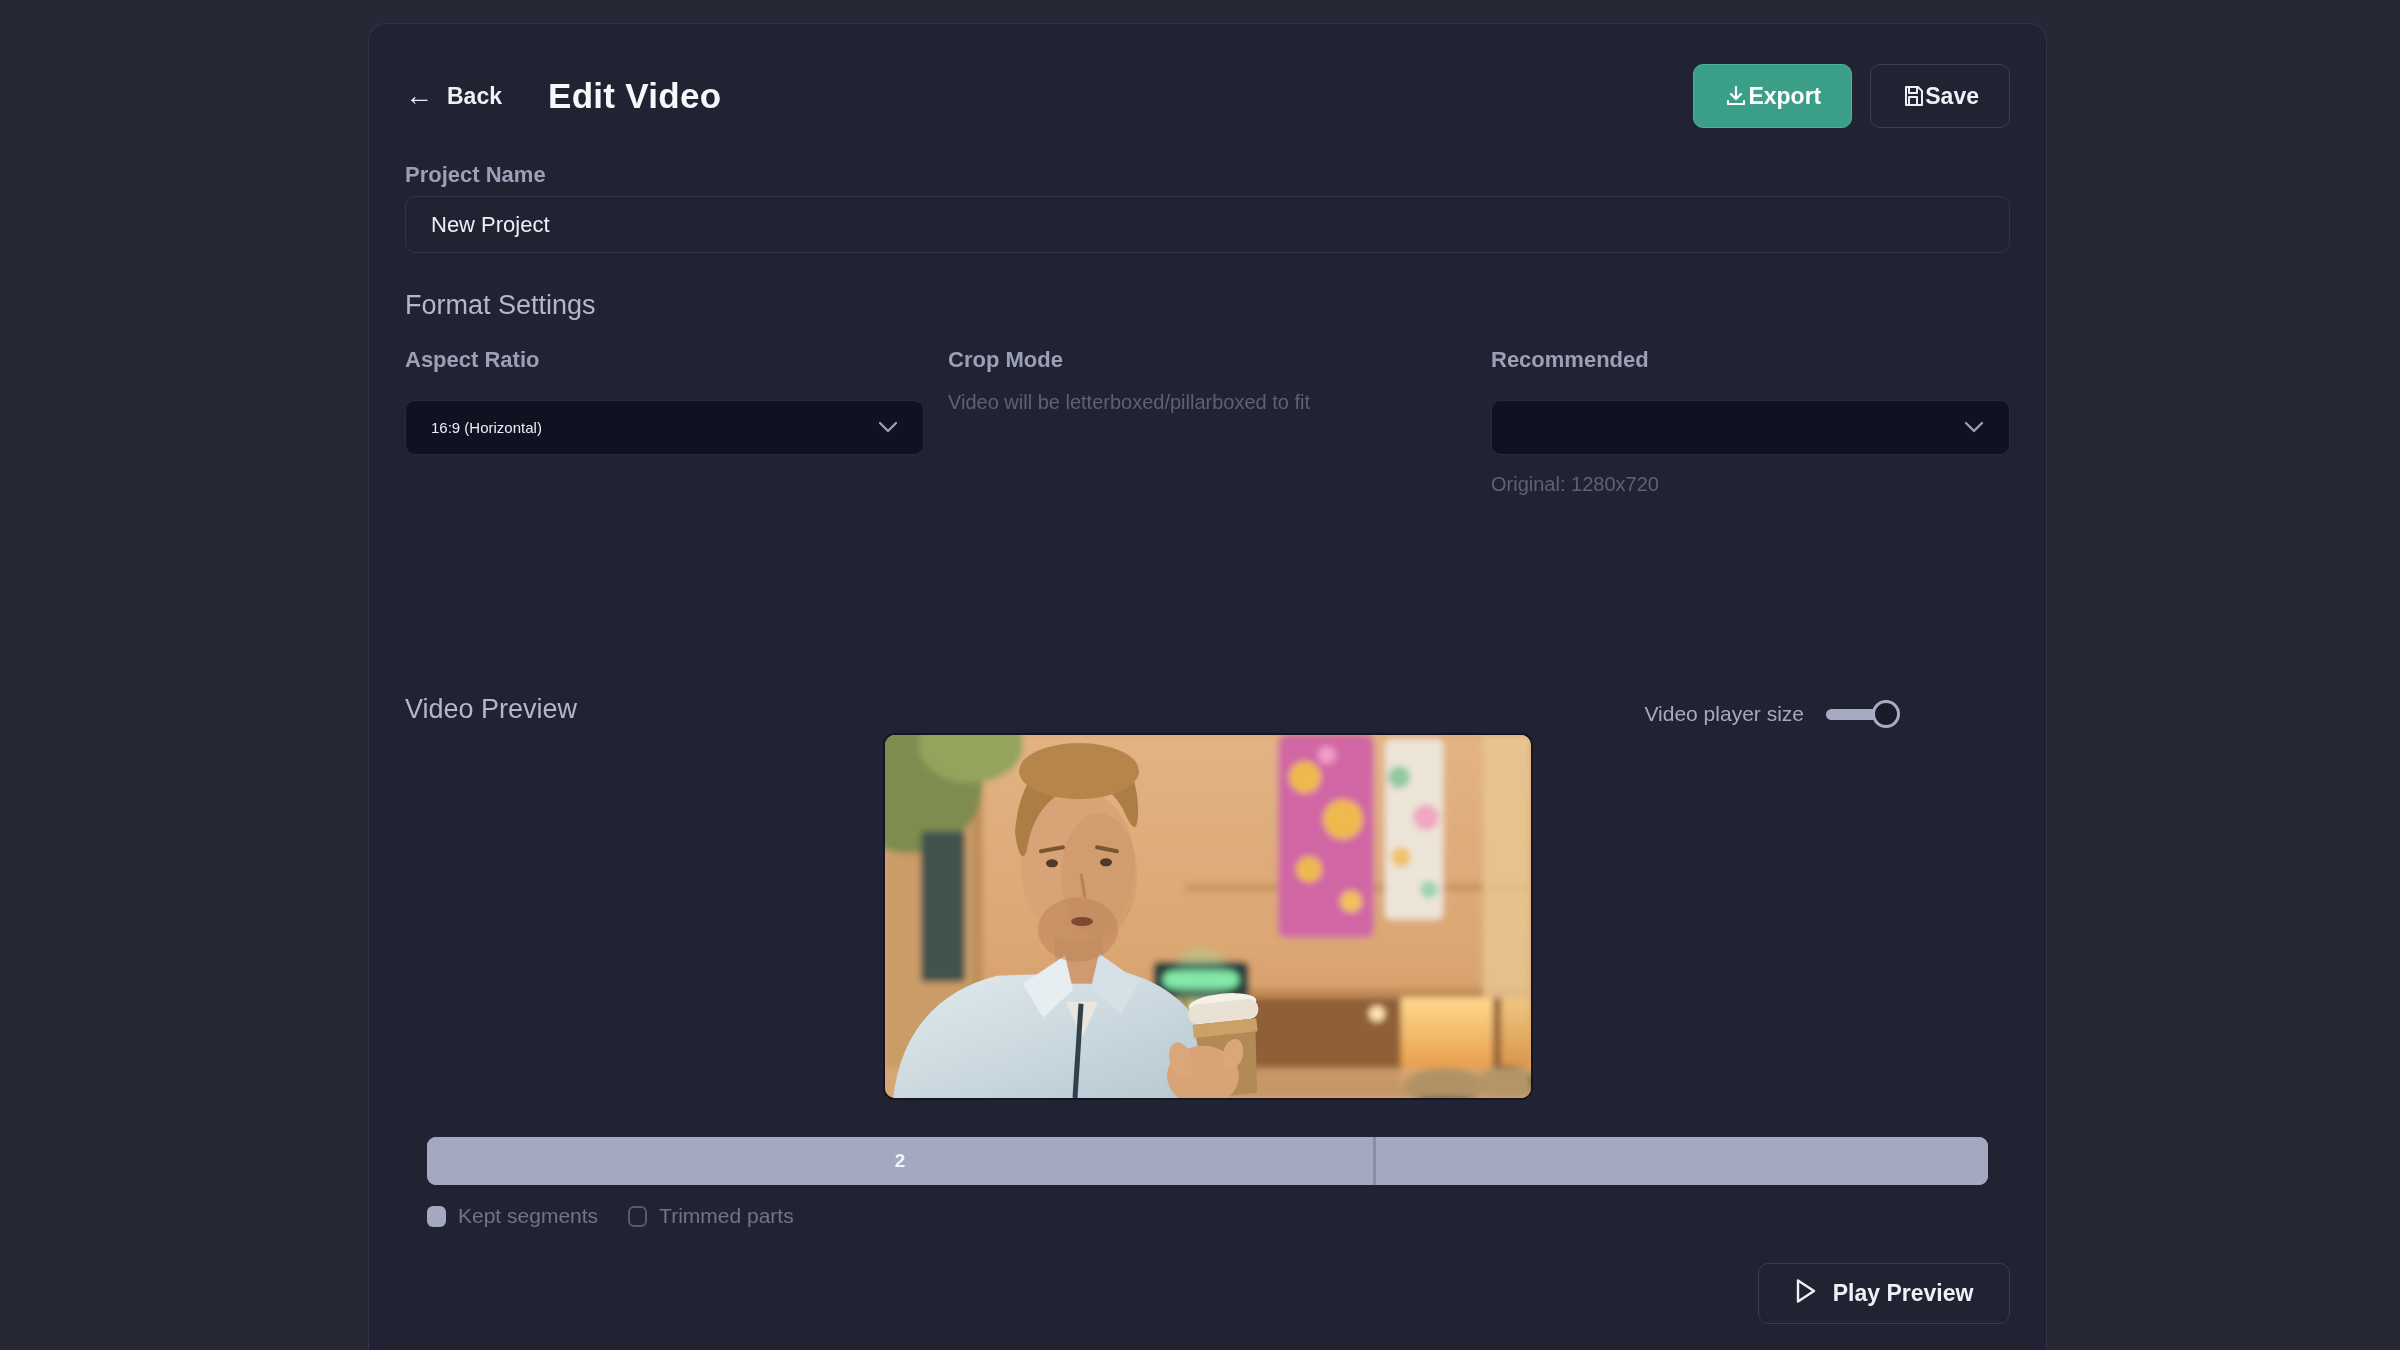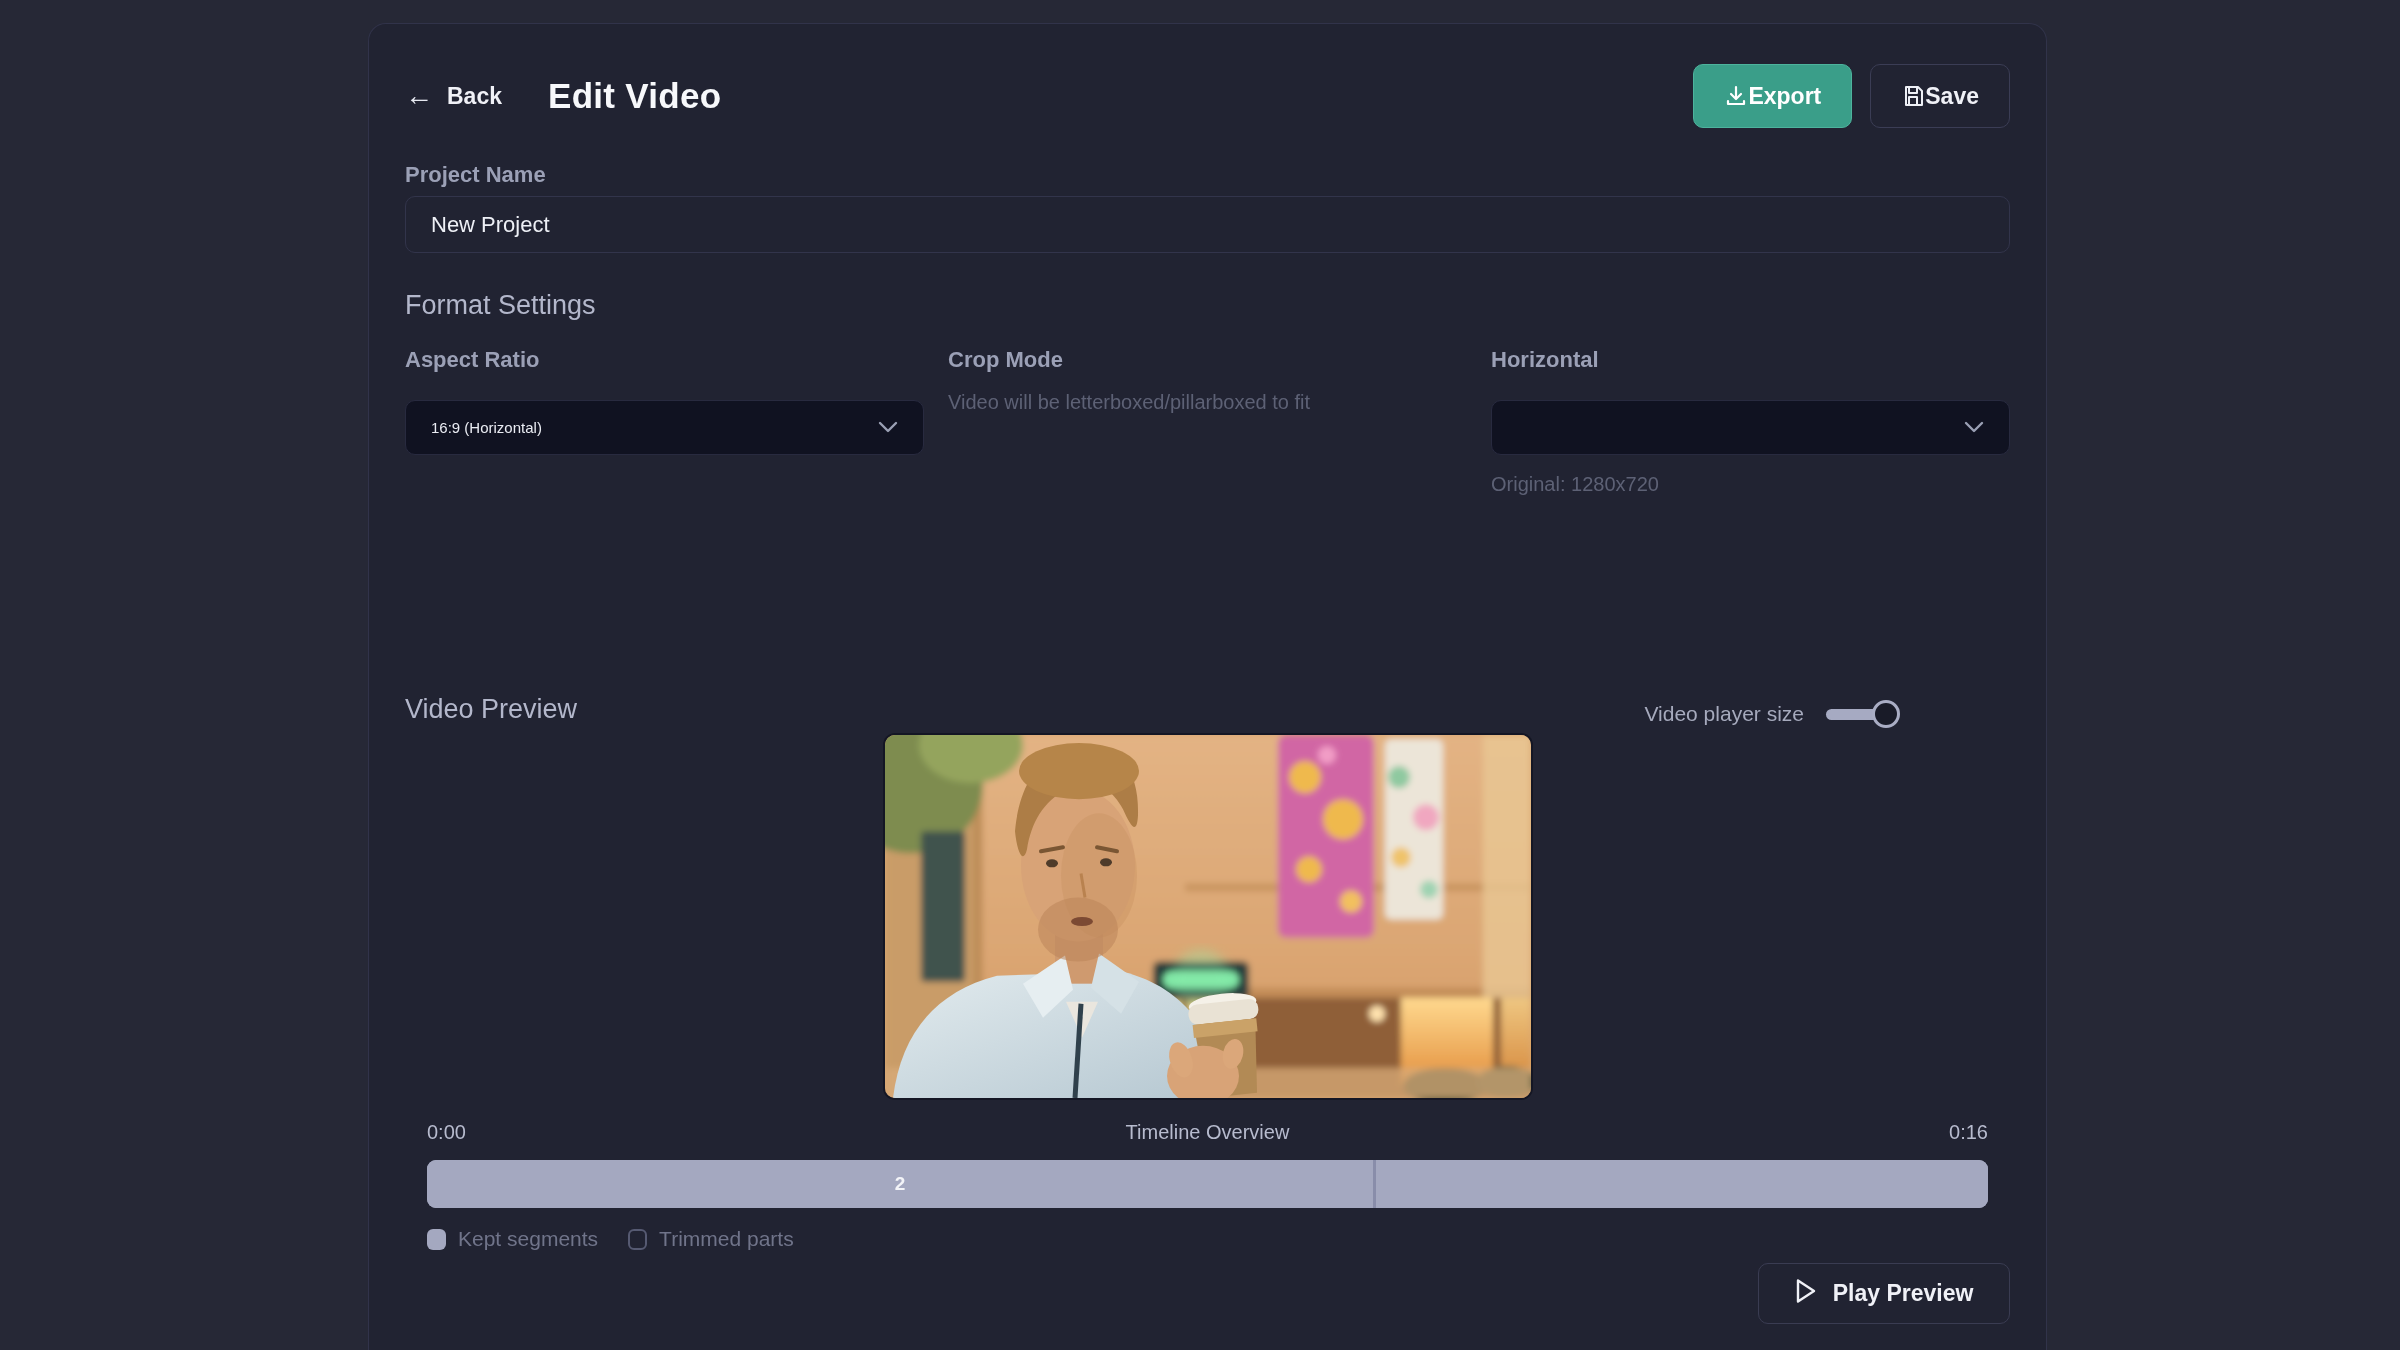--- a/index.html
+++ b/index.html
@@ -150,21 +150,21 @@
                 <path d="M2 2l8 8 8-8"></path>
               </svg>
           </span>
         </div>
       </div>
       <div class="grid-col">
         <div class="field-label">Crop Mode</div>
         <div class="helper dropdown-helper">Video will be letterboxed/pillarboxed to fit</div>
       </div>
       <div class="grid-col">
-        <div class="field-label">Horizontal</div>
+        <div class="field-label">Recommended</div>
         <div class="dropdown">
           <span class="dropdown-value"></span>
           <span class="chevron">
             <svg width="20" height="12" viewBox="0 0 20 12" fill="none" stroke="#9aa0b4" stroke-width="2.4" stroke-linecap="round" stroke-linejoin="round">
                 <path d="M2 2l8 8 8-8"></path>
               </svg>
           </span>
         </div>
         <div class="helper dropdown-helper">Original: 1280x720</div>
       </div>
@@ -270,25 +270,20 @@
             <rect x="311" y="286" width="64" height="13" fill="#caa268"></rect>
           </g>
           <ellipse cx="318" cy="340" rx="36" ry="30" fill="#d8a377"></ellipse>
           <ellipse cx="296" cy="324" rx="11" ry="18" fill="#dba77a" transform="rotate(-18 296 324)"></ellipse>
           <ellipse cx="348" cy="318" rx="10" ry="15" fill="#dba77a" transform="rotate(14 348 318)"></ellipse>
         </g>
       </svg>
     </div>
 
     <div class="timeline">
-      <div class="timeline-labels">
-        <span class="tl-start">0:00</span>
-        <span class="tl-title">Timeline Overview</span>
-        <span class="tl-end">0:16</span>
-      </div>
       <div class="timeline-bar">
         <div class="tl-seg seg-1">
           <span class="tl-seg-label">2</span>
         </div>
         <div class="tl-seg seg-2">
           <span class="tl-seg-label"></span>
         </div>
       </div>
       <div class="legend">
         <div class="legend-item">

